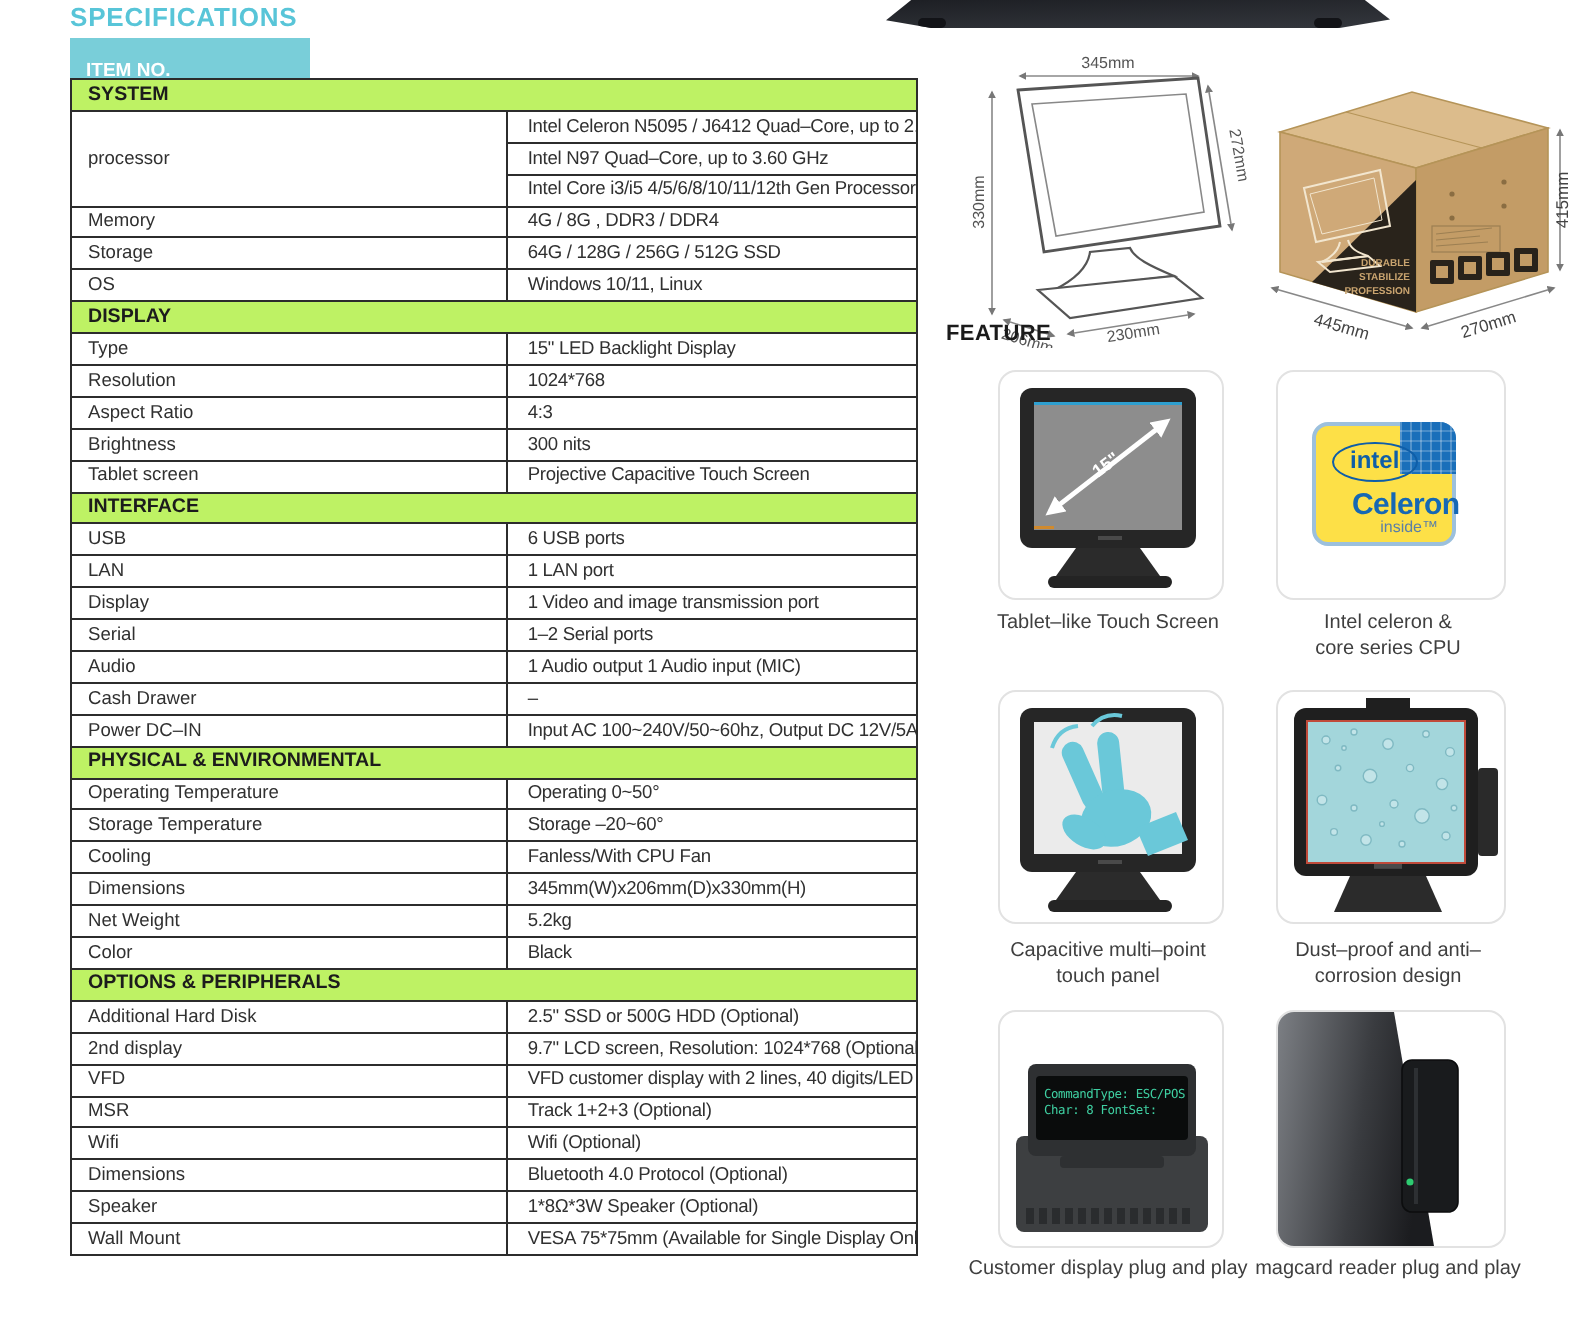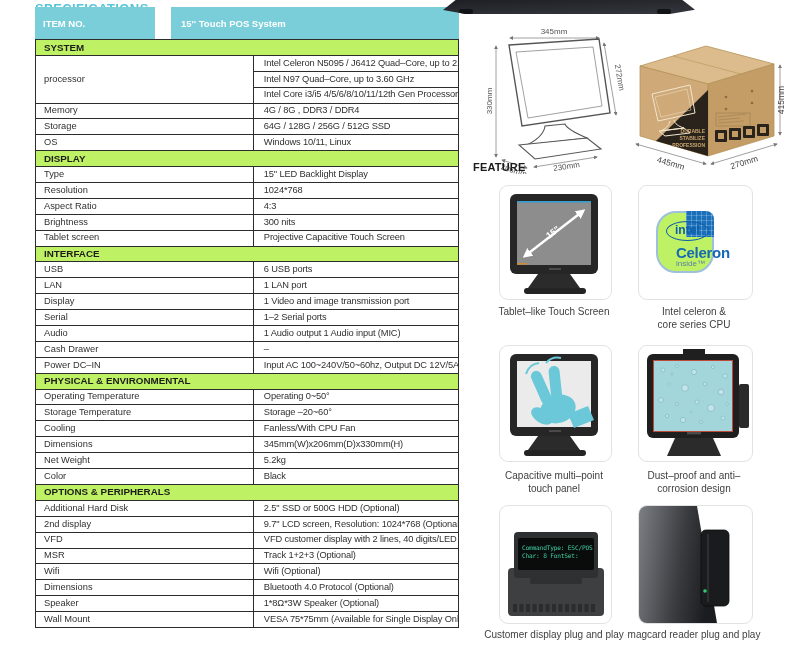--- a/index.html
+++ b/index.html
@@ -5,21 +5,21 @@
   html,body{margin:0;padding:0;}
   body{
     width:785px;height:670px;position:relative;background:#ffffff;
     font-family:"Liberation Sans",sans-serif;overflow:hidden;color:#333;
   }
   
   .page-title{
     position:absolute;left:35px;top:1px;font-size:13px;font-weight:bold;
     color:#58c5d8;letter-spacing:.4px;
   }
-  .spec-header{position:absolute;left:35px;top:7px;width:424px;height:33px;display:flex;gap:16px;}
+  .spec-header{position:absolute;left:35px;top:19px;width:424px;height:33px;display:flex;gap:1px;}
   .spec-header .hc{background:#79ced9;color:#fff;font-weight:bold;font-size:9.5px;
     display:flex;align-items:center;box-sizing:border-box;}
   .spec-header .h1{width:120px;padding-left:8px;}
   .spec-header .h2{flex:1;padding-left:10px;}
   table.spec{
     position:absolute;left:35px;top:39px;width:424px;border-collapse:collapse;
     table-layout:fixed;border:1.5px solid #141414;font-size:9.3px;color:#303030;
   }
   table.spec col.c1{width:120px;}
   table.spec td{
@@ -53,22 +53,22 @@
   .c6{left:638px;top:505px;width:113px;height:117px;}
   .caption{
     position:absolute;width:150px;text-align:center;font-size:10px;color:#3f3f3f;
     line-height:1.25;white-space:pre-line;
   }
   .cap1a{left:479px;top:306px;} .cap1b{left:619px;top:306px;}
   .cap2a{left:479px;top:470px;} .cap2b{left:619px;top:470px;}
   .cap3a{left:469px;top:629px;width:170px;} .cap3b{left:609px;top:629px;width:170px;}
   
   .intel-logo{
-    position:absolute;left:17px;top:25px;width:58px;height:62px;background:#bef264;
-    border:2px solid #9cc0dd;border-radius:20px;box-sizing:border-box;
+    position:absolute;left:17px;top:25px;width:72px;height:62px;background:#fde047;
+    border:2px solid #9cc0dd;border-radius:8px;box-sizing:border-box;
   }
   .intel-corner{
     position:absolute;right:-2px;top:-2px;width:28px;height:26px;border-radius:0 8px 0 0;
     background:
       linear-gradient(90deg,rgba(255,255,255,.25) 1px,transparent 1px) 0 0/5px 5px,
       linear-gradient(0deg,rgba(255,255,255,.2) 1px,transparent 1px) 0 0/5px 5px,#1a6fba;
   }
   .intel-oval{
     position:absolute;left:8px;top:8px;display:inline-block;font-size:12px;font-weight:bold;
     color:#0f5ea8;border:1.5px solid #0f5ea8;border-radius:50%;padding:1px 8px 3px 8px;
@@ -82,21 +82,20 @@
   }
   .vfd-l1{top:38px;} .vfd-l2{top:46px;}
 </style>
 </head>
 <body>
 
 <div class="page-title">SPECIFICATIONS</div>
 
 <div class="spec-header">
   <div class="hc h1">ITEM NO.</div>
-  <div class="hc h2">15'' Touch POS System</div>
 </div>
 
 <table class="spec">
   <colgroup>
       <col class="c1">
       <col class="c2">
     </colgroup>
   <tbody>
     <tr class="sec">
         <td colspan="2">SYSTEM</td>

